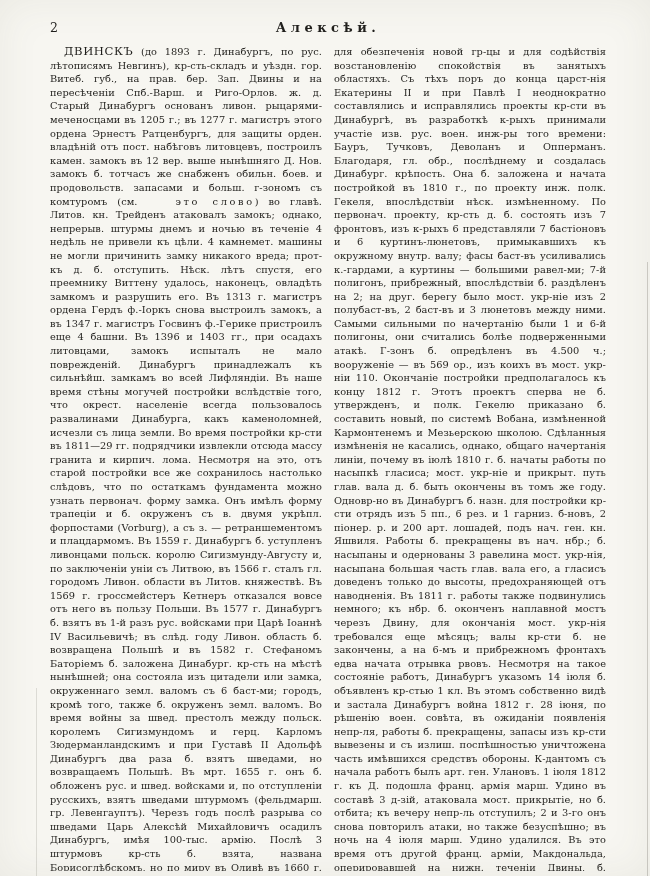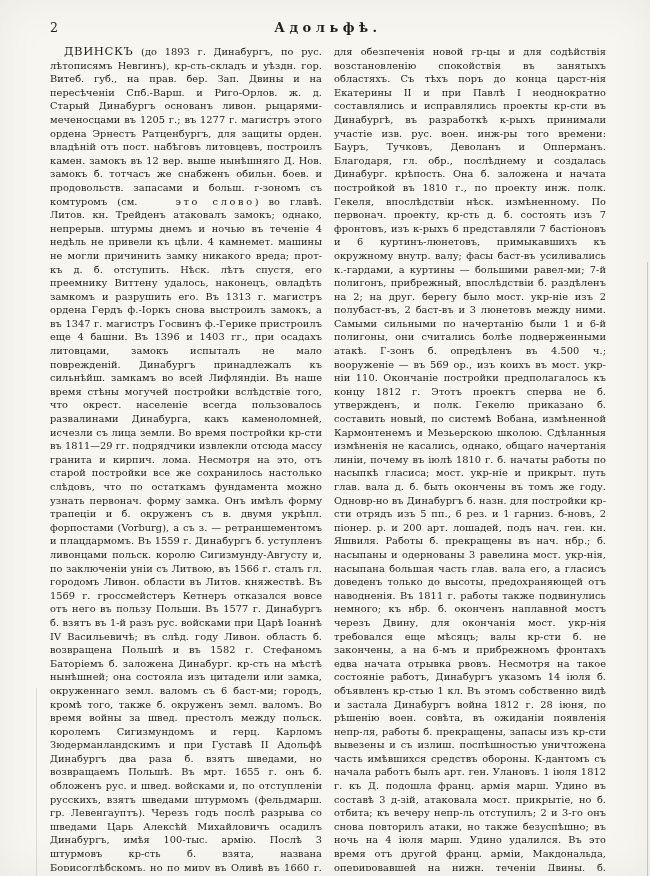--- a/index.html
+++ b/index.html
@@ -58,21 +58,21 @@
   .scan-artifact.right{right:2px;top:262px;bottom:0;}
   .scan-artifact.left{left:36px;top:688px;bottom:0;background:rgba(60,55,45,.14);}
 </style>
 </head>
 <body>
 
 <div class="page">
 
   <div class="page-header">
     <span class="page-number">2</span>
-    <span class="running-title">Адольфѣ.</span>
+    <span class="running-title">Алексѣй.</span>
   </div>
 
   <div class="text-block">
 
     <div class="column">
       <p class="first-par">
         <span class="headword">ДВИНСКЪ</span><span> (до 1893 г. Динабургъ, по рус. лѣтописямъ Невгинъ), кр-сть-складъ и уѣздн. гор. Витеб. губ., на прав. бер. Зап. Двины и на пересѣченіи Спб.-Варш. и Риго-Орлов. ж. д. Старый Динабургъ основанъ ливон. рыцарями-меченосцами въ 1205 г.; въ 1277 г. магистръ этого ордена Эрнестъ Ратценбургъ, для защиты орден. владѣній отъ пост. набѣговъ литовцевъ, построилъ камен. замокъ въ 12 вер. выше нынѣшняго Д. Нов. замокъ б. тотчасъ же снабженъ обильн. боев. и продовольств. запасами и больш. г-зономъ съ комтуромъ (см. </span><span class="spaced-emphasis">это слово</span><span>) во главѣ. Литов. кн. Трейденъ атаковалъ замокъ; однако, непрерыв. штурмы днемъ и ночью въ теченіе 4 недѣль не привели къ цѣли. 4 камнемет. машины не могли причинить замку никакого вреда; прот-къ д. б. отступить. Нѣск. лѣтъ спустя, его преемнику Виттену удалось, наконецъ, овладѣть замкомъ и разрушить его. Въ 1313 г. магистръ ордена Гердъ ф.-Іоркъ снова выстроилъ замокъ, а въ 1347 г. магистръ Госвинъ ф.-Герике пристроилъ еще 4 башни. Въ 1396 и 1403 гг., при осадахъ литовцами, замокъ испыталъ не мало поврежденій. Динабургъ принадлежалъ къ сильнѣйш. замкамъ во всей Лифляндіи. Въ наше время стѣны могучей постройки вслѣдствіе того, что окрест. населеніе всегда пользовалось развалинами Динабурга, какъ каменоломней, исчезли съ лица земли. Во время постройки кр-сти въ 1811—29 гг. подрядчики извлекли отсюда массу гранита и кирпич. лома. Несмотря на это, отъ старой постройки все же сохранилось настолько слѣдовъ, что по остаткамъ фундамента можно узнать первонач. форму замка. Онъ имѣлъ форму трапеціи и б. окруженъ съ в. двумя укрѣпл. форпостами (Vorburg), а съ з. — ретраншементомъ и плацдармомъ. Въ 1559 г. Динабургъ б. уступленъ ливонцами польск. королю Сигизмунду-Августу и, по заключеніи уніи съ Литвою, въ 1566 г. сталъ гл. городомъ Ливон. области въ Литов. княжествѣ. Въ 1569 г. гроссмейстеръ Кетнеръ отказался вовсе отъ него въ пользу Польши. Въ 1577 г. Динабургъ б. взятъ въ 1-й разъ рус. войсками при Царѣ Іоаннѣ IV Васильевичѣ; въ слѣд. году Ливон. область б. возвращена Польшѣ и въ 1582 г. Стефаномъ Баторіемъ б. заложена Динабург. кр-сть на мѣстѣ нынѣшней; она состояла изъ цитадели или замка, окруженнаго земл. валомъ съ 6 баст-ми; городъ, кромѣ того, также б. окруженъ земл. валомъ. Во время войны за швед. престолъ между польск. королемъ Сигизмундомъ и герц. Карломъ Зюдерманландскимъ и при Густавѣ II Адольфѣ Динабургъ два раза б. взятъ шведами, но возвращаемъ Польшѣ. Въ мрт. 1655 г. онъ б. обложенъ рус. и швед. войсками и, по отступленіи русскихъ, взятъ шведами штурмомъ (фельдмарш. гр. Левенгауптъ). Черезъ годъ послѣ разрыва со шведами Царь Алексѣй Михайловичъ осадилъ Динабургъ, имѣя 100-тыс. армію. Послѣ 3 штурмовъ кр-сть б. взята, названа Борисоглѣбскомъ, но по миру въ Оливѣ въ 1660 г. б. возвращена Польшѣ. Въ 1671 г. замокъ Динабургъ б. исправленъ и существовалъ до 1710 г., когда его бросили оконч-но, и съ той поры онъ сталъ разрушаться. Въ 1772 г., при первомъ раздѣлѣ Польши, Динабургъ оконч-но перешелъ къ Россіи. Въ этомъ же году, въ докладѣ воен. коллегіи объ учрежденіи кр-стей въ отошедшихъ отъ Польши губерніяхъ, уже упоминается о Динабургѣ, какъ пунктѣ для кр-сти,</span>
       </p>
     </div>
 

